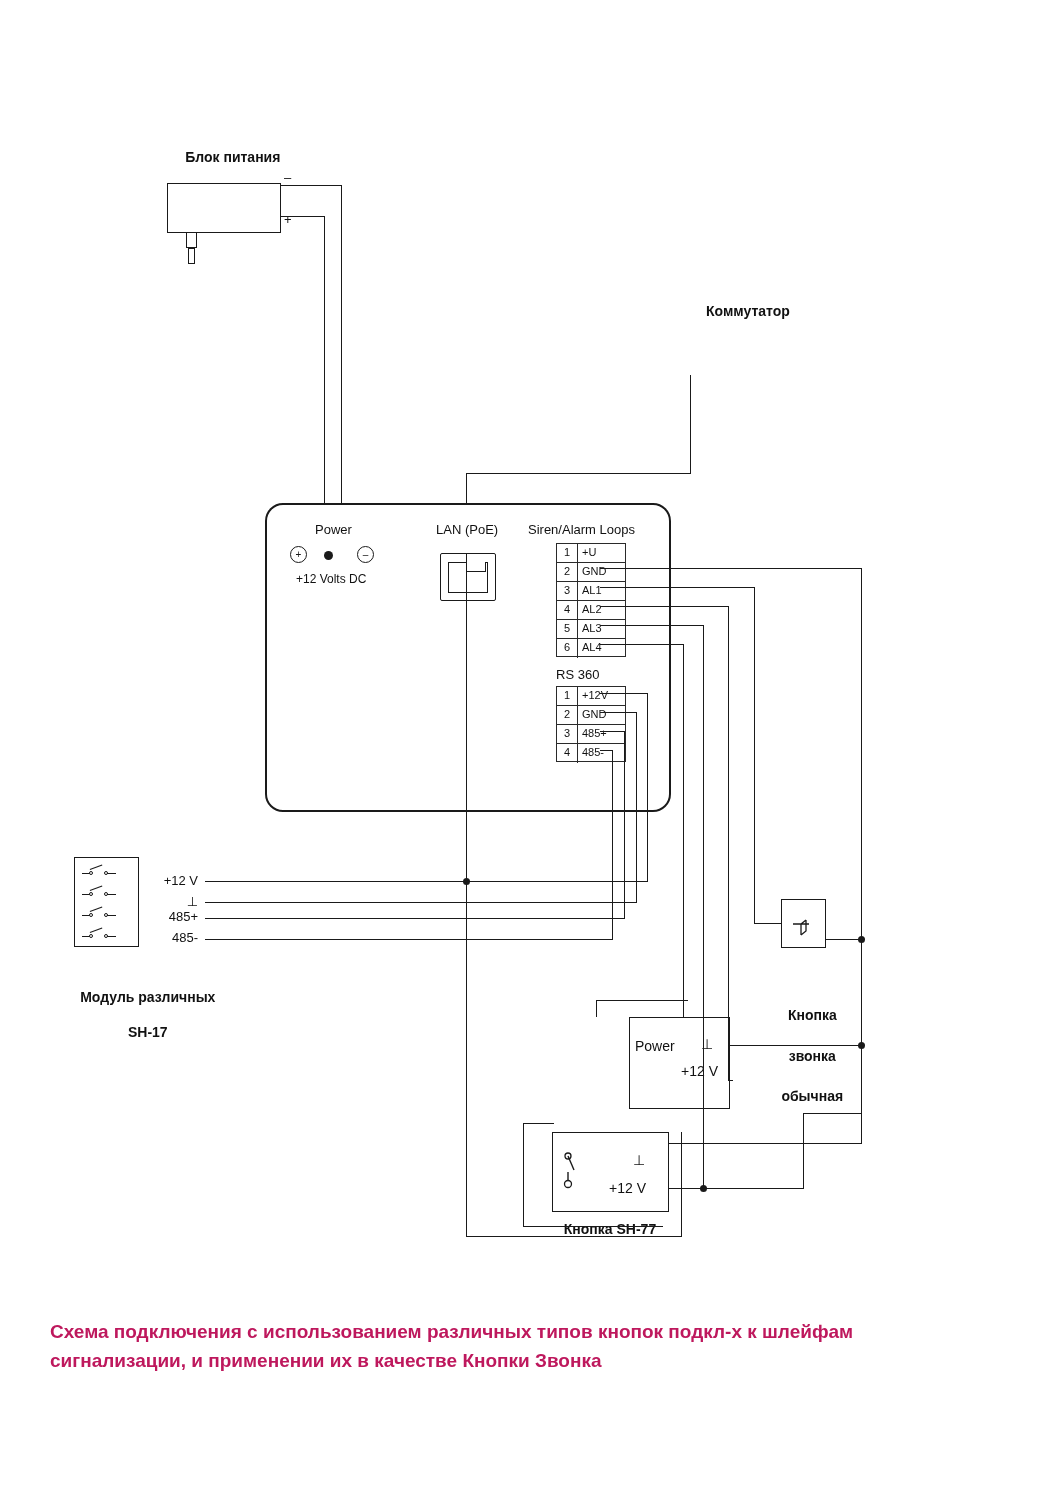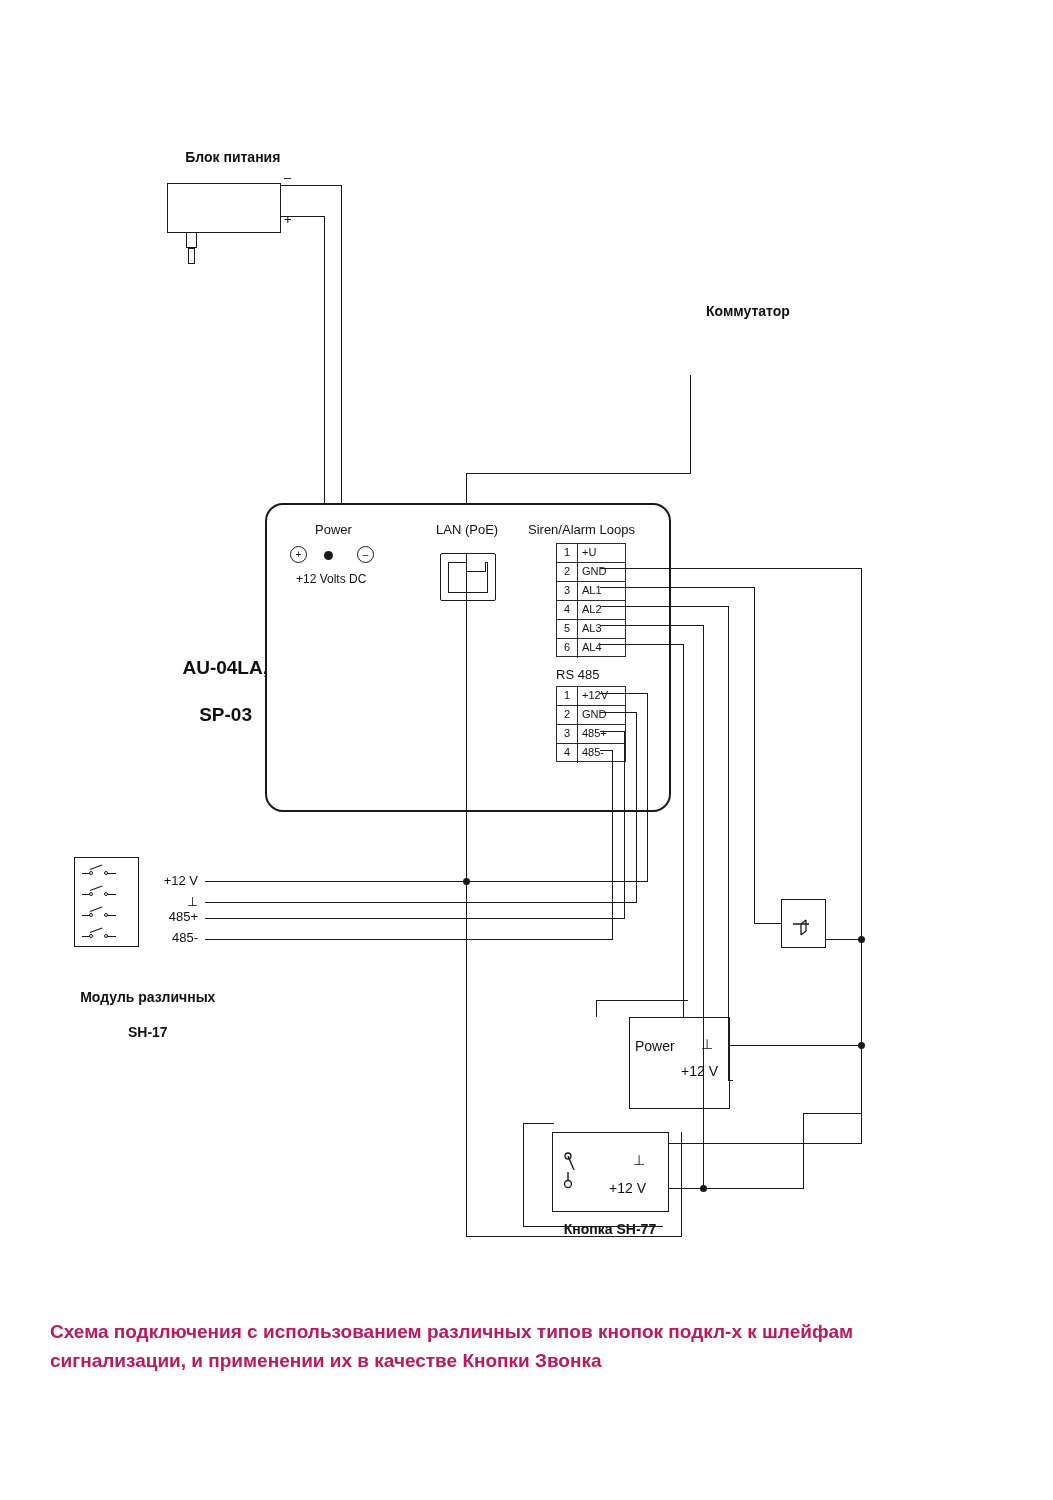--- a/index.html
+++ b/index.html
@@ -322,24 +322,20 @@
   <div class="wire wh" style="left:281px; top:216px; width:44px;"></div>
   <div class="wire wv" style="left:324px; top:216px; height:340px;"></div>
 
   <div class="lbl bold center" style="left:637px; top:303px; width:222px;">Коммутатор</div>
 
   <div class="wire wv" style="left:690px; top:375px; height:99px;"></div>
   <div class="wire wh" style="left:466px; top:473px; width:225px;"></div>
   <div class="wire wv" style="left:466px; top:473px; height:81px;"></div>
 
   <div id="device"></div>
-  <div class="lbl bold center" style="left:140px; top:632px; width:150px; font-size:19px;">
-    <span>AU-04LA,</span><br>
-    <span>SP-03</span>
-  </div>
 
   <div class="lbl" style="left:315px; top:522px; font-size:13px;">Power</div>
   <div class="pwr-circ" style="left:290px; top:546px;">+</div>
   <div class="pwr-circ" style="left:357px; top:546px;">–</div>
   <div id="pwr-dot"></div>
   <div class="lbl" style="left:296px; top:572px; font-size:12px;">+12 Volts DC</div>
 
   <div class="lbl" style="left:436px; top:522px; font-size:13px;">LAN (PoE)</div>
   <div id="rj45">
     <div id="rj45-mouth">
@@ -368,21 +364,21 @@
       <div class="term-row">
         <div class="term-num">5</div>
         <div class="term-name">AL3</div>
       </div>
       <div class="term-row">
         <div class="term-num">6</div>
         <div class="term-name">AL4</div>
       </div>
     </div>
 
-  <div class="lbl" style="left:556px; top:667px; font-size:13px;">RS 485</div>
+  <div class="lbl" style="left:556px; top:667px; font-size:13px;">RS 360</div>
   <div class="term" id="rs485-term" style="left:556px; top:686px; width:70px; height:76px;">
       <div class="term-row">
         <div class="term-num">1</div>
         <div class="term-name">+12V</div>
       </div>
       <div class="term-row">
         <div class="term-num">2</div>
         <div class="term-name">GND</div>
       </div>
       <div class="term-row">
@@ -447,20 +443,25 @@
   <div class="wire wh" style="left:600px; top:731px; width:25px;"></div>
 
   <div class="wire wh" style="left:205px; top:939px; width:408px;"></div>
   <div class="wire wv" style="left:612px; top:750px; height:190px;"></div>
   <div class="wire wh" style="left:600px; top:750px; width:13px;"></div>
 
   <div class="box" style="left:781px; top:899px; width:45px; height:49px;"></div>
   <svg id="bell-sym" viewBox="0 0 24 22">
     <path d="M2 6 H18 M10 6 V17 M10 6 L15 2 M15 2 V13 L10 17" fill="none" stroke="#1a1a1a" stroke-width="1.3"></path>
   </svg>
+  <div class="lbl bold center" style="left:742px; top:985px; width:125px; font-size:14px; line-height:1.45;">
+    <span>Кнопка</span><br>
+    <span>звонка</span><br>
+    <span>обычная</span>
+  </div>
 
   <div class="box" style="left:629px; top:1017px; width:101px; height:92px;"></div>
   <div class="lbl" style="left:635px; top:1038px; font-size:14px;">Power</div>
   <div class="lbl" style="left:701px; top:1036px; font-size:14px;">⊥</div>
   <div class="lbl" style="left:681px; top:1063px; font-size:14px;">+12 V</div>
 
   <div class="box" style="left:552px; top:1132px; width:117px; height:80px;"></div>
   <svg style="position:absolute; left:560px; top:1148px; width:24px; height:48px;" viewBox="0 0 24 48">
     <path d="M8 8 L14 22" fill="none" stroke="#1a1a1a" stroke-width="1.4"></path>
     <circle cx="8" cy="8" r="3" fill="none" stroke="#1a1a1a" stroke-width="1.3"></circle>

